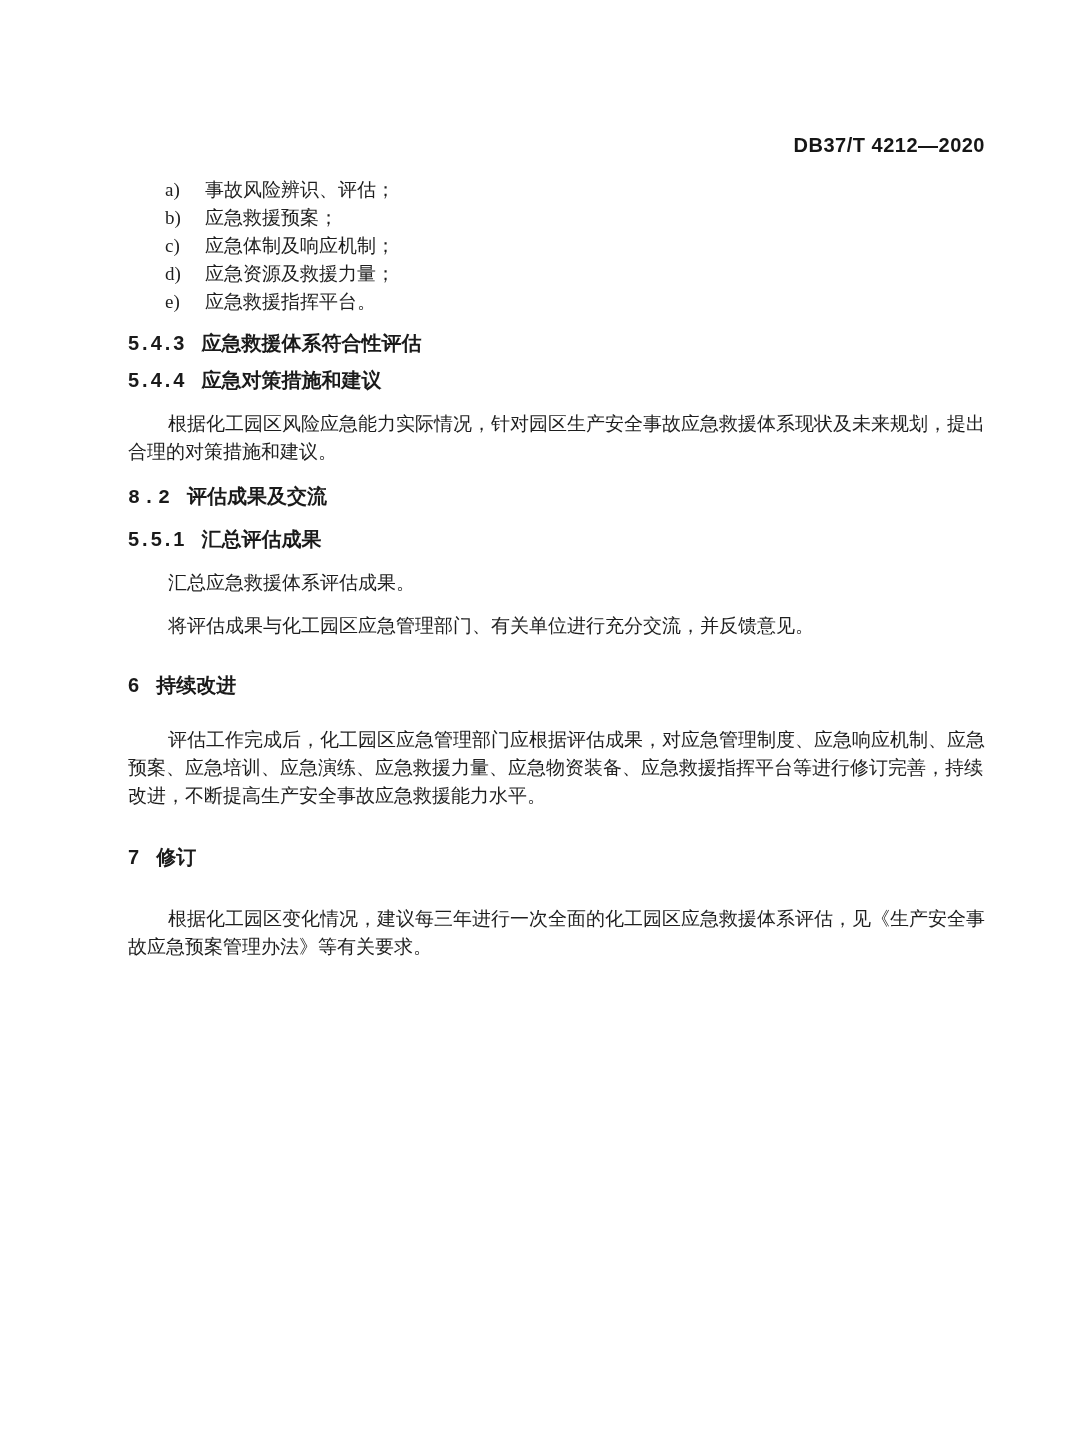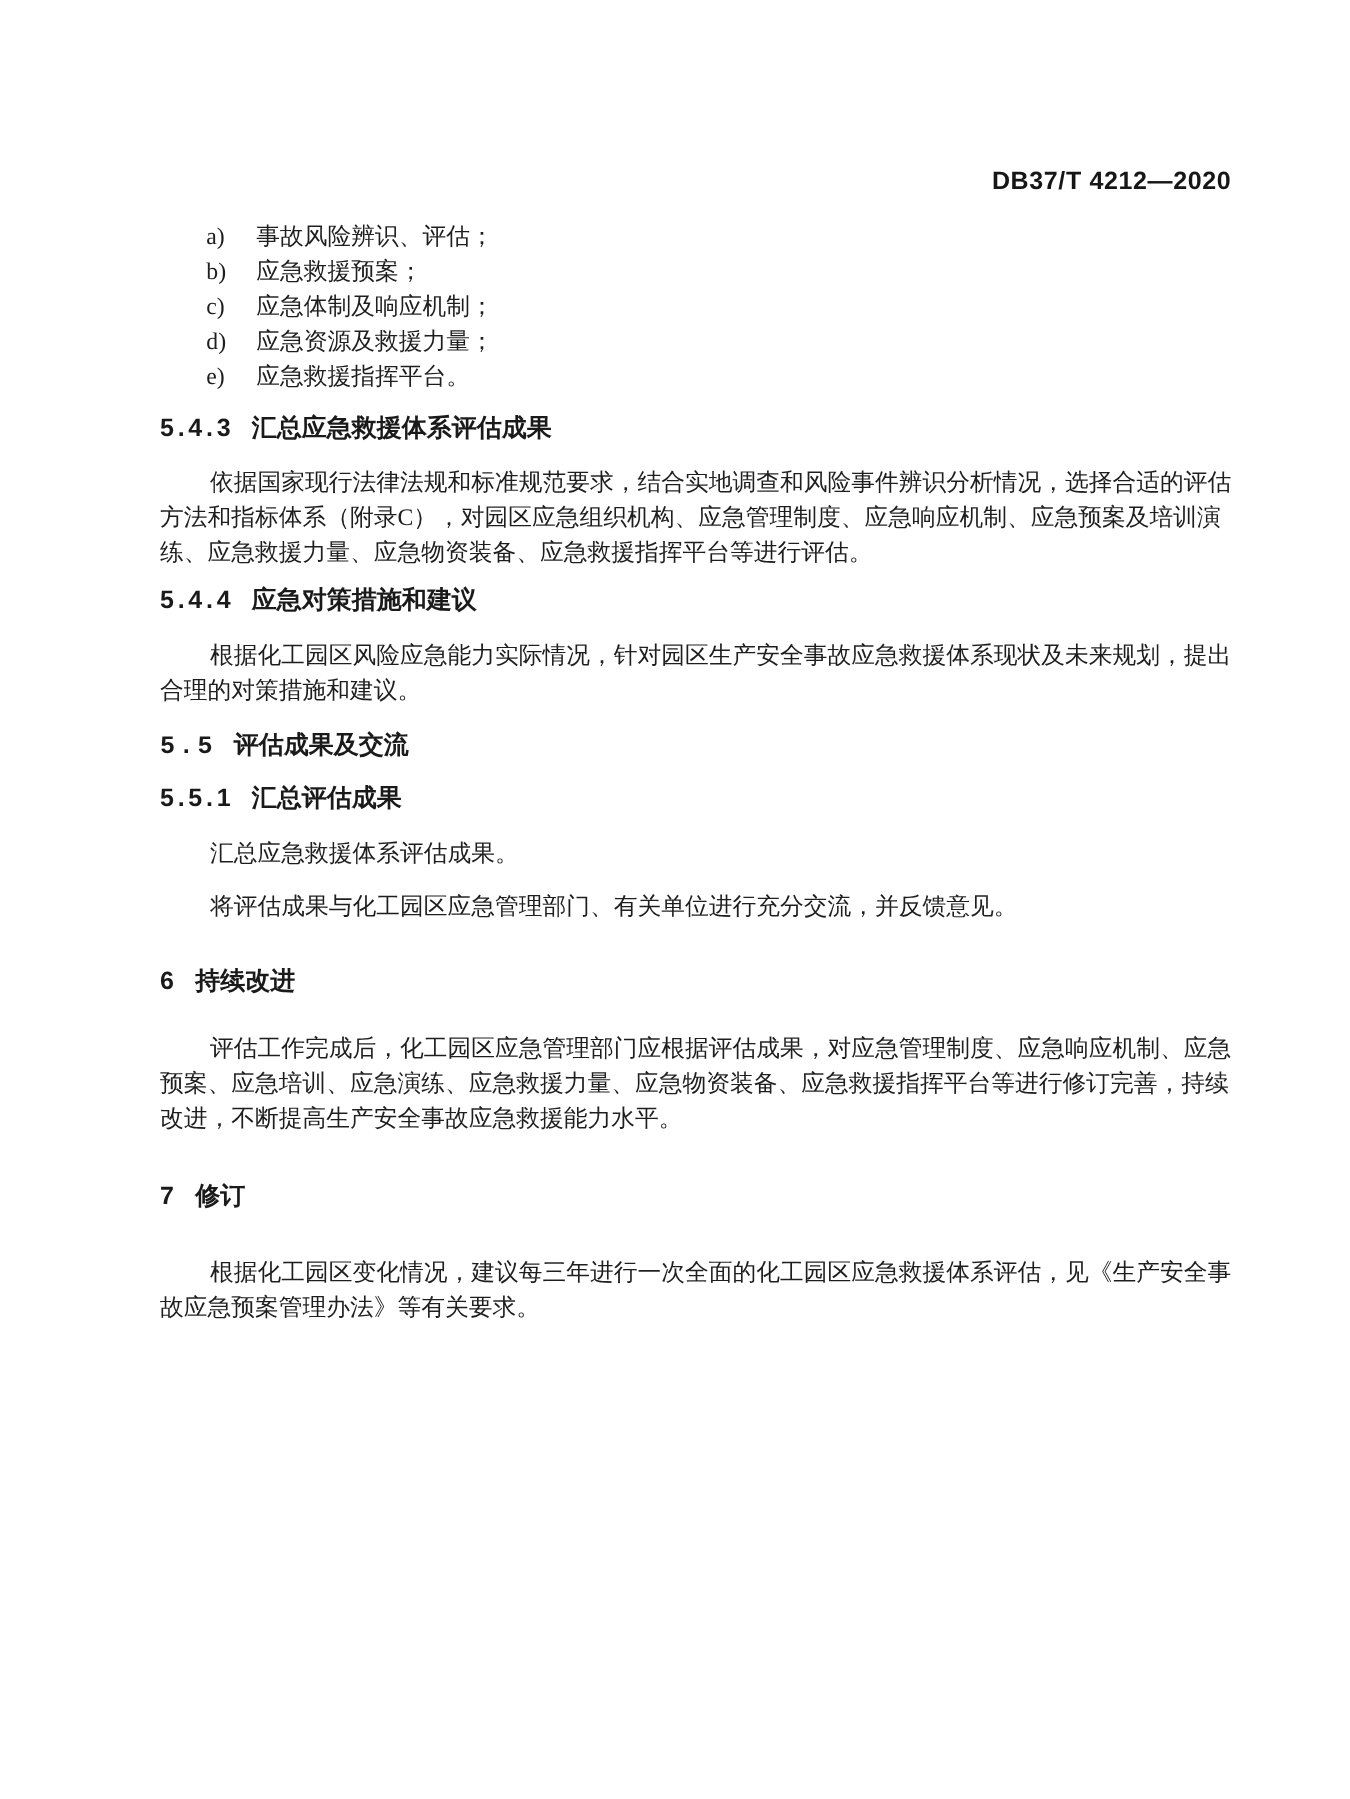--- a/index.html
+++ b/index.html
@@ -114,34 +114,31 @@
       <span class="li-label">d)</span>
       <span class="li-text">应急资源及救援力量；</span>
     </li>
     <li>
       <span class="li-label">e)</span>
       <span class="li-text">应急救援指挥平台。</span>
     </li>
   </ul>
 
   <div class="hd mt13">
-    <span class="h-num">5.4.3</span><span class="h-title">汇总应急救援体系评估成果</span>
+    <span class="h-num">5.4.3</span><span class="h-title">应急救援体系符合性评估</span>
   </div>
-  <p class="para mt16">依据国家现行法律法规和标准规范要求，结合实地调查和风险事件辨识分析情况，选择合适的评估
-方法和指标体系（附录C），对园区应急组织机构、应急管理制度、应急响应机制、应急预案及培训演
-练、应急救援力量、应急物资装备、应急救援指挥平台等进行评估。</p>
 
   <div class="hd mt9">
     <span class="h-num">5.4.4</span><span class="h-title">应急对策措施和建议</span>
   </div>
   <p class="para mt17">根据化工园区风险应急能力实际情况，针对园区生产安全事故应急救援体系现状及未来规划，提出
 合理的对策措施和建议。</p>
 
   <div class="hd mt17">
-    <span class="h-num">5.5</span><span class="h-title">评估成果及交流</span>
+    <span class="h-num">8.2</span><span class="h-title">评估成果及交流</span>
   </div>
 
   <div class="hd mt13">
     <span class="h-num">5.5.1</span><span class="h-title">汇总评估成果</span>
   </div>
   <p class="para mt17">汇总应急救援体系评估成果。</p>
 
   <p class="para mt14">将评估成果与化工园区应急管理部门、有关单位进行充分交流，并反馈意见。</p>
 
   <div class="hd mt31">

